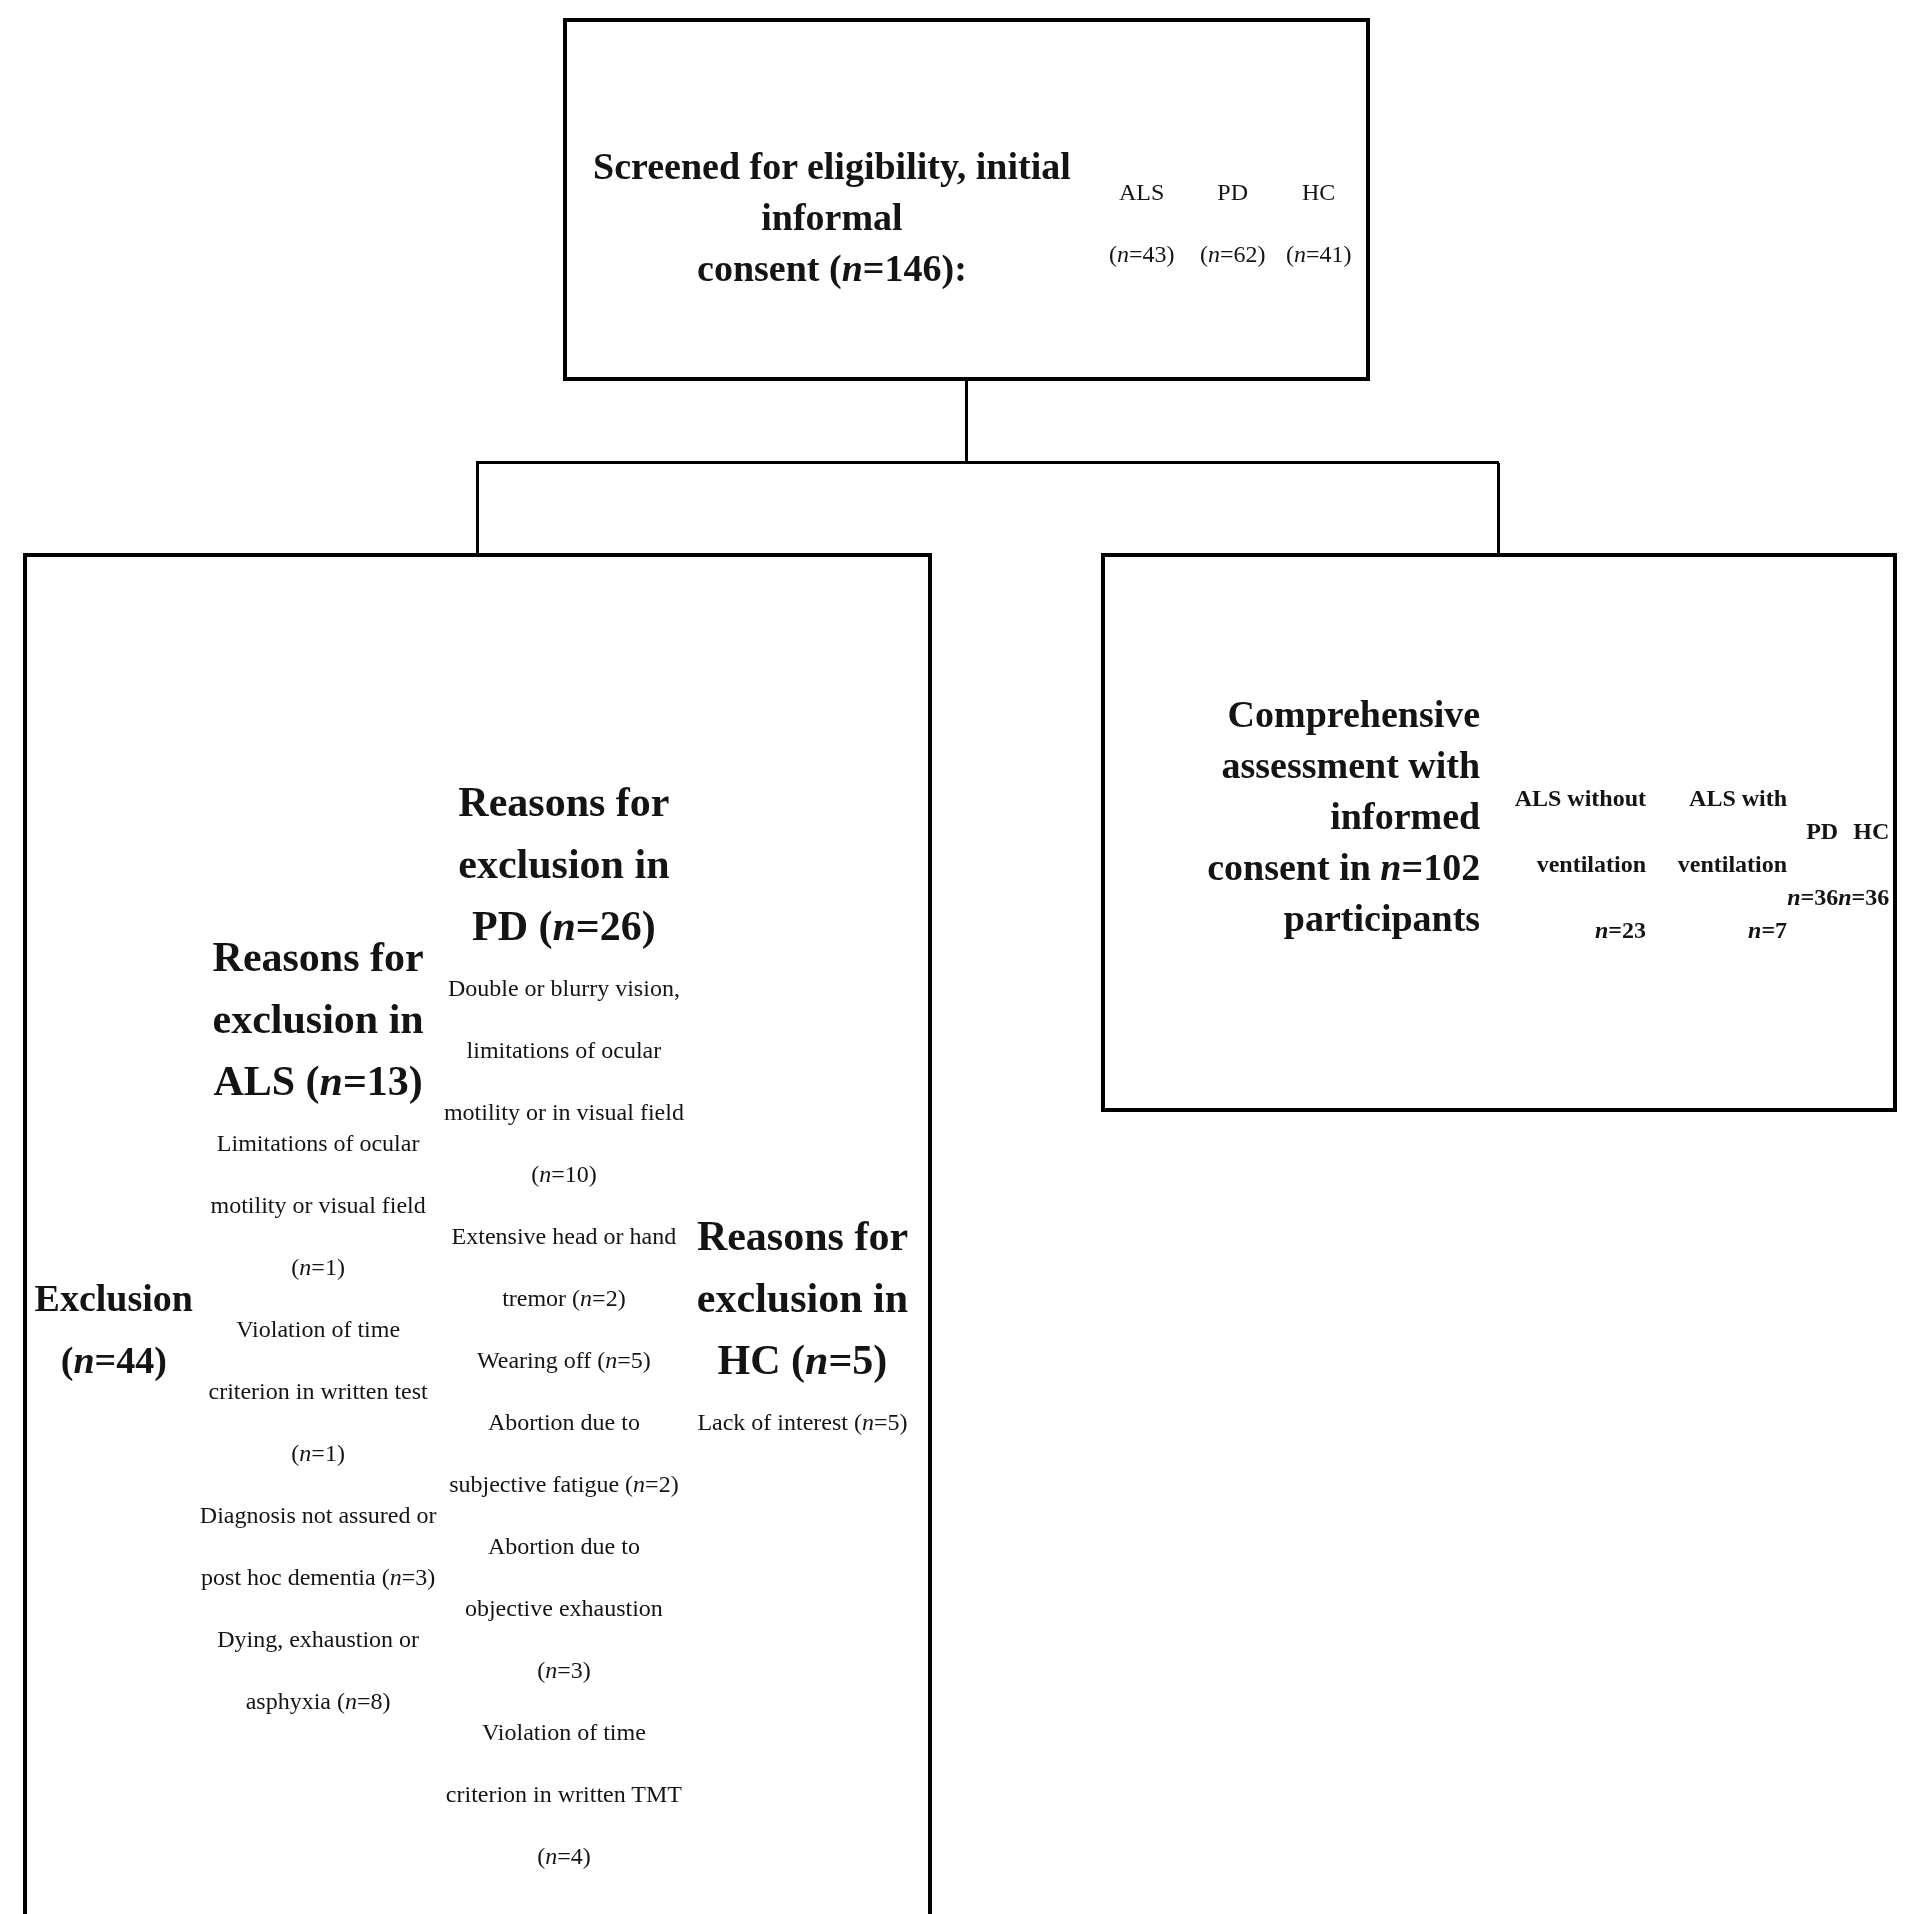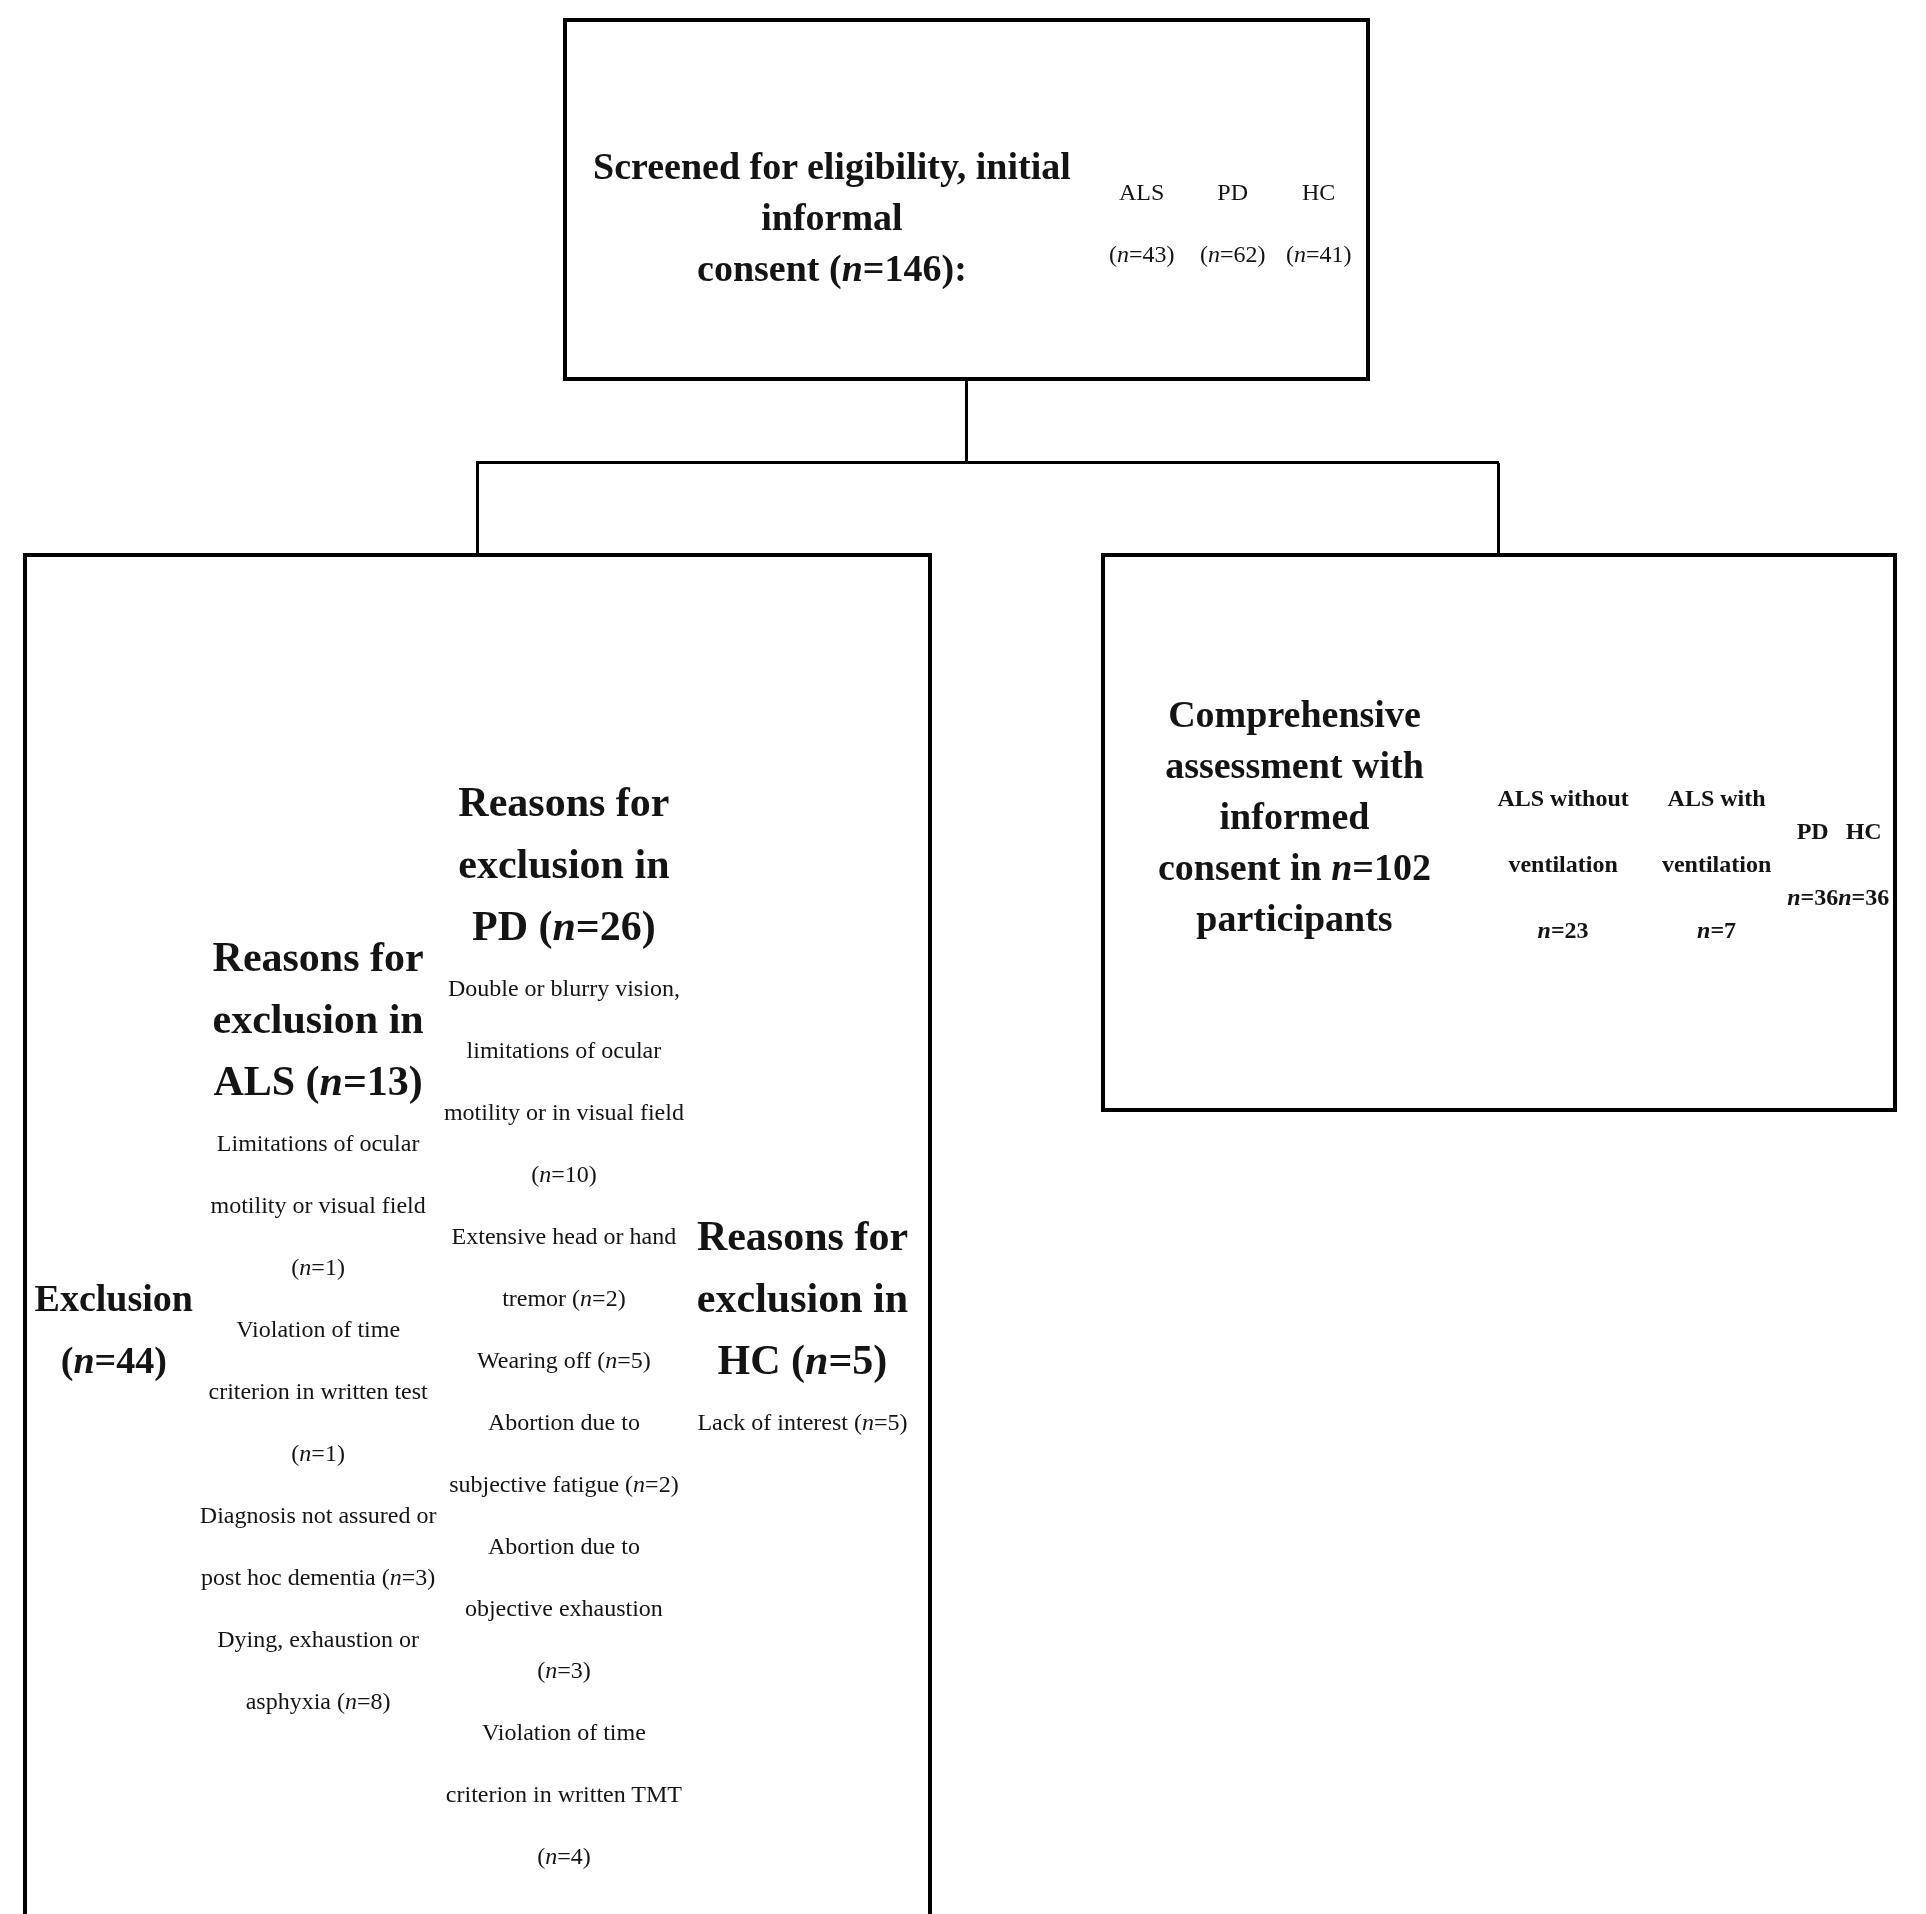--- a/index.html
+++ b/index.html
@@ -37,20 +37,21 @@
   .exclusion-box {
     left: 23px; top: 553px;
     width: 909px; height: 1485px;
     padding: 66px 7.6px 0 7.6px;
   }
   
   .assessment-box {
     left: 1101px; top: 553px;
     width: 796px; height: 559px;
     padding: 66px 3.8px 0 3.8px;
+    text-align: right;
   }
 
   .box-title {
     font-weight: bold;
     font-size: 38px;
     line-height: 51px;
     white-space: pre-line;
   }
   .screening-box .box-title { margin-bottom: 11.4px; }
   .assessment-box .box-title { margin-bottom: 99px; }

